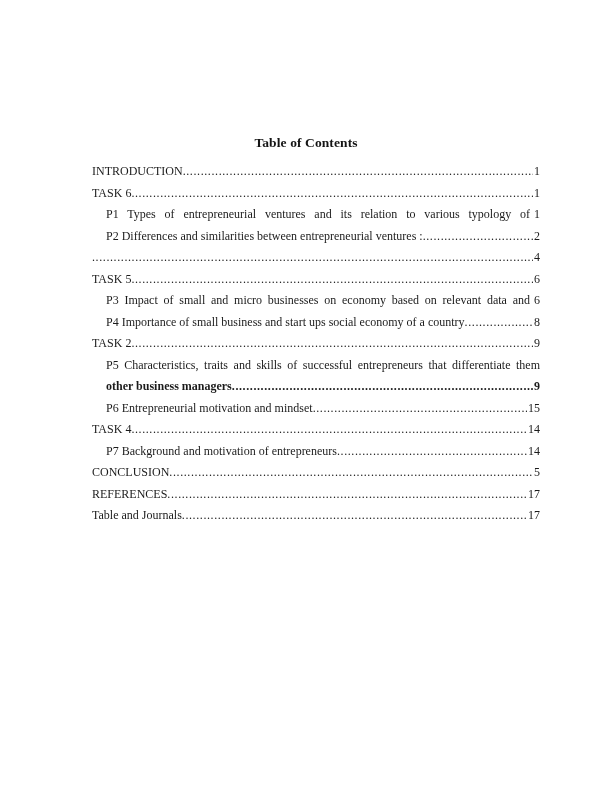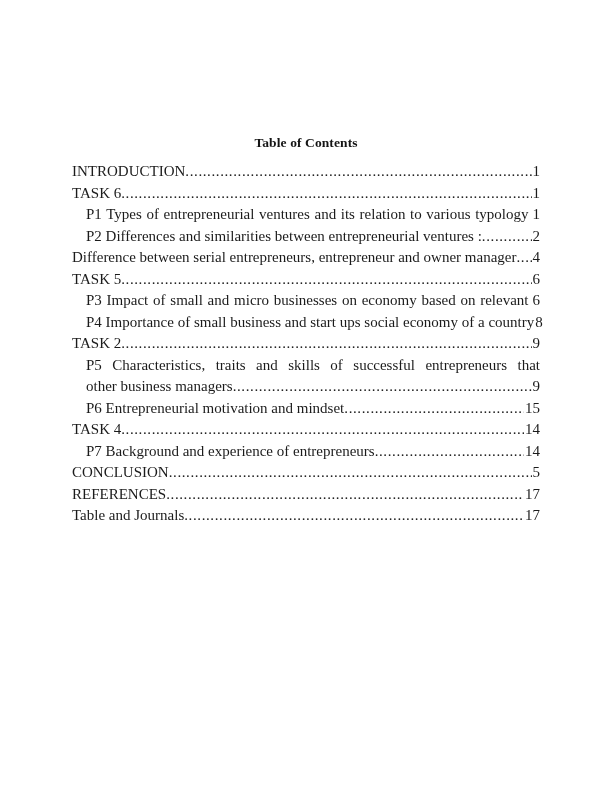--- a/index.html
+++ b/index.html
@@ -21,39 +21,41 @@
   .doc-title {
     text-align: center;
     font-weight: bold;
     font-size: 13.5px;
     line-height: 20px;
     color: #151515;
     letter-spacing: 0.1px;
   }
   .toc {
     margin-top: 8px;
-    font-size: 15px;
+    font-size: 12px;
+    margin-left: 20px;
   }
   .toc-entry {
     display: flex;
     align-items: baseline;
     height: 21.5px;
     line-height: 21.5px;
     white-space: nowrap;
   }
   .toc-entry.multi {
     display: block;
     height: 43px;
   }
   .toc-entry.multi .line2 {
     display: flex;
     align-items: flex-end;
     height: 21.5px;
     line-height: 21.5px;
     white-space: nowrap;
+    font-weight: bold;
   }
   .indent {
     padding-left: 14px;
   }
   .label {
     flex: none;
   }
   
   .fill-label {
     flex: 1 1 auto;
@@ -115,21 +117,20 @@
         <span class="fill-label">P1 Types of entrepreneurial ventures and its relation to various typology of entrepreneurship.</span>
         <span class="dots blank" style="flex: 0 0 3px;"></span>
         <span class="pg">1</span>
       </div>
       <div class="toc-entry indent">
         <span class="label">P2 Differences and similarities between entrepreneurial ventures :</span>
         <span class="dots">............................................................................................................................................................................................................................</span>
         <span class="pg">2</span>
       </div>
       <div class="toc-entry">
-        <span class="label">Difference between serial entrepreneurs, entrepreneur and owner manager</span>
         <span class="dots">............................................................................................................................................................................................................................</span>
         <span class="pg">4</span>
       </div>
       <div class="toc-entry">
         <span class="label">TASK 5</span>
         <span class="dots">............................................................................................................................................................................................................................</span>
         <span class="pg">6</span>
       </div>
       <div class="toc-entry indent">
         <span class="fill-label">P3 Impact of small and micro businesses on economy based on relevant data and statistics</span>
@@ -158,21 +159,21 @@
         <span class="label">P6 Entrepreneurial motivation and mindset</span>
         <span class="dots">............................................................................................................................................................................................................................</span>
         <span class="pg">15</span>
       </div>
       <div class="toc-entry">
         <span class="label">TASK 4</span>
         <span class="dots">............................................................................................................................................................................................................................</span>
         <span class="pg">14</span>
       </div>
       <div class="toc-entry indent">
-        <span class="label">P7 Background and experience of entrepreneurs</span>
+        <span class="label">P7 Background and motivation of entrepreneurs</span>
         <span class="dots">............................................................................................................................................................................................................................</span>
         <span class="pg">14</span>
       </div>
       <div class="toc-entry">
         <span class="label">CONCLUSION</span>
         <span class="dots">............................................................................................................................................................................................................................</span>
         <span class="pg">5</span>
       </div>
       <div class="toc-entry">
         <span class="label">REFERENCES</span>

